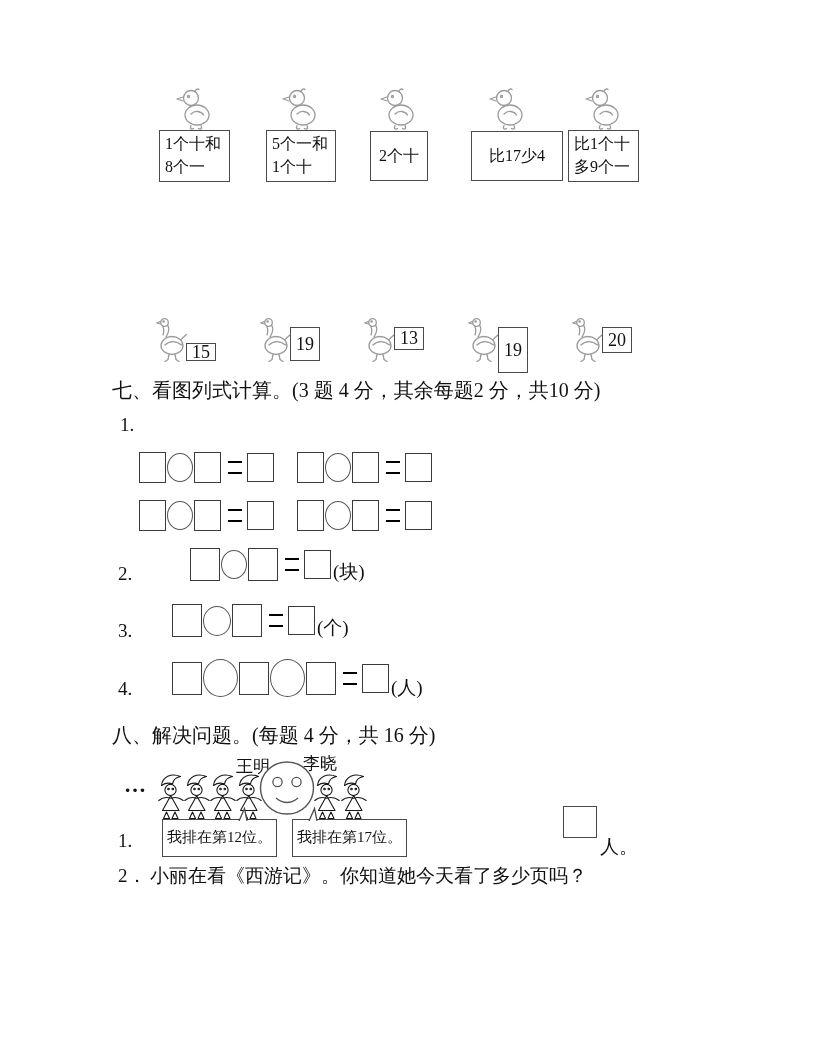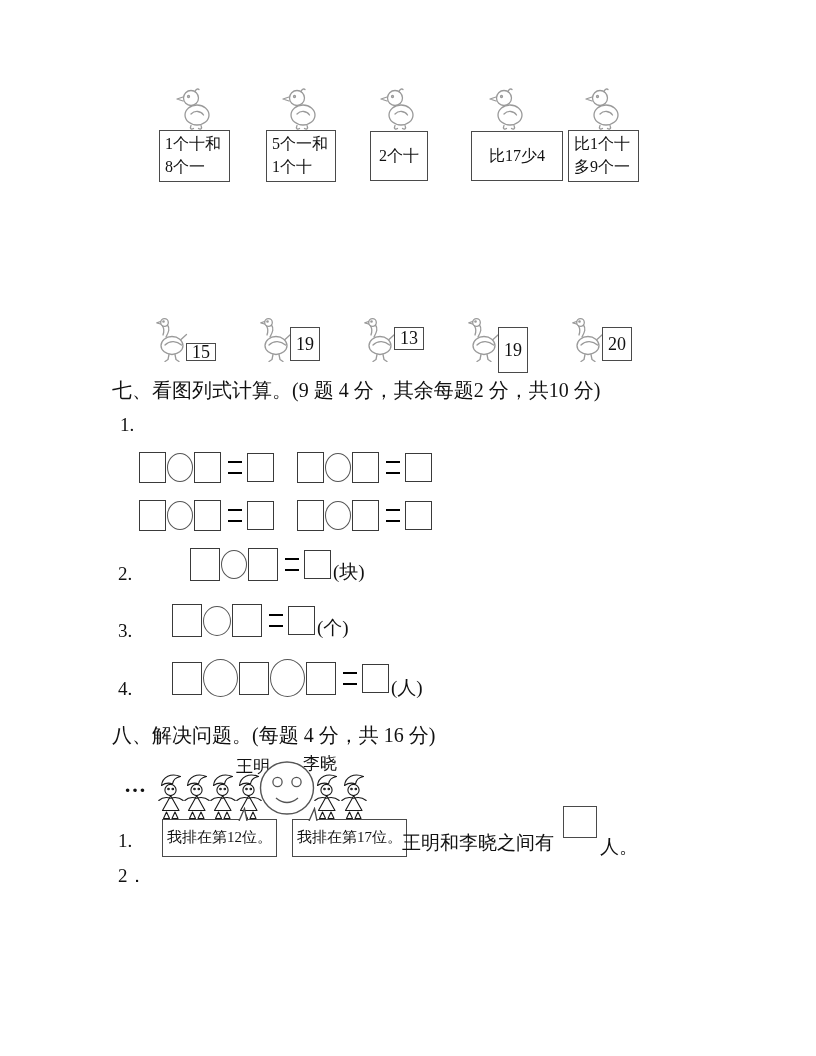--- a/index.html
+++ b/index.html
@@ -214,25 +214,25 @@
         <circle cx="7.5" cy="5.5" r="0.7"></circle>
         <path d="M11.5,9 C14.5,13 12,17 10,21"></path>
         <path d="M6.5,10 C8.5,13 8,16 7,19"></path>
         <ellipse cx="16" cy="29.5" rx="11" ry="9"></ellipse>
         <path d="M9,29 C14,24 21,25 25.5,29"></path>
         <path d="M25,23.5 L30.5,18.5"></path>
         <path d="M13,38.5 L12,43.5 L9,45.5"></path>
         <path d="M19,38.5 L20,43.5 L23,45.5"></path>
       </svg>
   </div>
-  <div class="numbox abs" style="left:602px;top:327px;width:30px;height:34px">
+  <div class="numbox abs" style="left:602px;top:327px;width:30px;height:26px">
       <span>20</span>
     </div>
 
-  <div class="heading abs" style="left:112px;top:377px">七、看图列式计算。(9 题 4 分，其余每题2 分，共10 分)</div>
+  <div class="heading abs" style="left:112px;top:377px">七、看图列式计算。(3 题 4 分，其余每题2 分，共10 分)</div>
   <div class="itemnum abs" style="left:120px;top:414px">1.</div>
 
   <div class="eqrow abs" style="left:139px;top:452px">
     <div class="sq s"></div>
       <div class="circ s"></div>
       <div class="sq s"></div>
       <div class="eqsign"></div>
       <div class="sq s ans"></div>
   </div>
   <div class="eqrow abs" style="left:297px;top:452px">
@@ -385,19 +385,19 @@
       </svg>
   </div>
   <div class="bubble abs" style="left:292px;top:819px">我排在第17位。</div>
   <div class="abs" style="left:306px;top:807px;z-index:3">
     <svg width="16" height="14" viewBox="0 0 16 14">
         <path d="M3,14 L8.5,1.5 L11,14" fill="#fff" stroke="#4a4a4a" stroke-width="1.3"></path>
       </svg>
   </div>
 
   <div class="itemnum abs" style="left:118px;top:830px">1.</div>
-  <div class="qtext abs" style="left:402px;top:830px">王明和李晓之间有</div>
   <div class="numbox abs" style="left:563px;top:806px;width:34px;height:32px"></div>
   <div class="qtext abs" style="left:600px;top:834px">人。</div>
 
   <div class="qtext abs" style="left:118px;top:863px">2．</div>
+  <div class="qtext abs" style="left:150px;top:863px">小丽在看《西游记》。你知道她今天看了多少页吗？</div>
 
 </div>
 
 </body></html>

